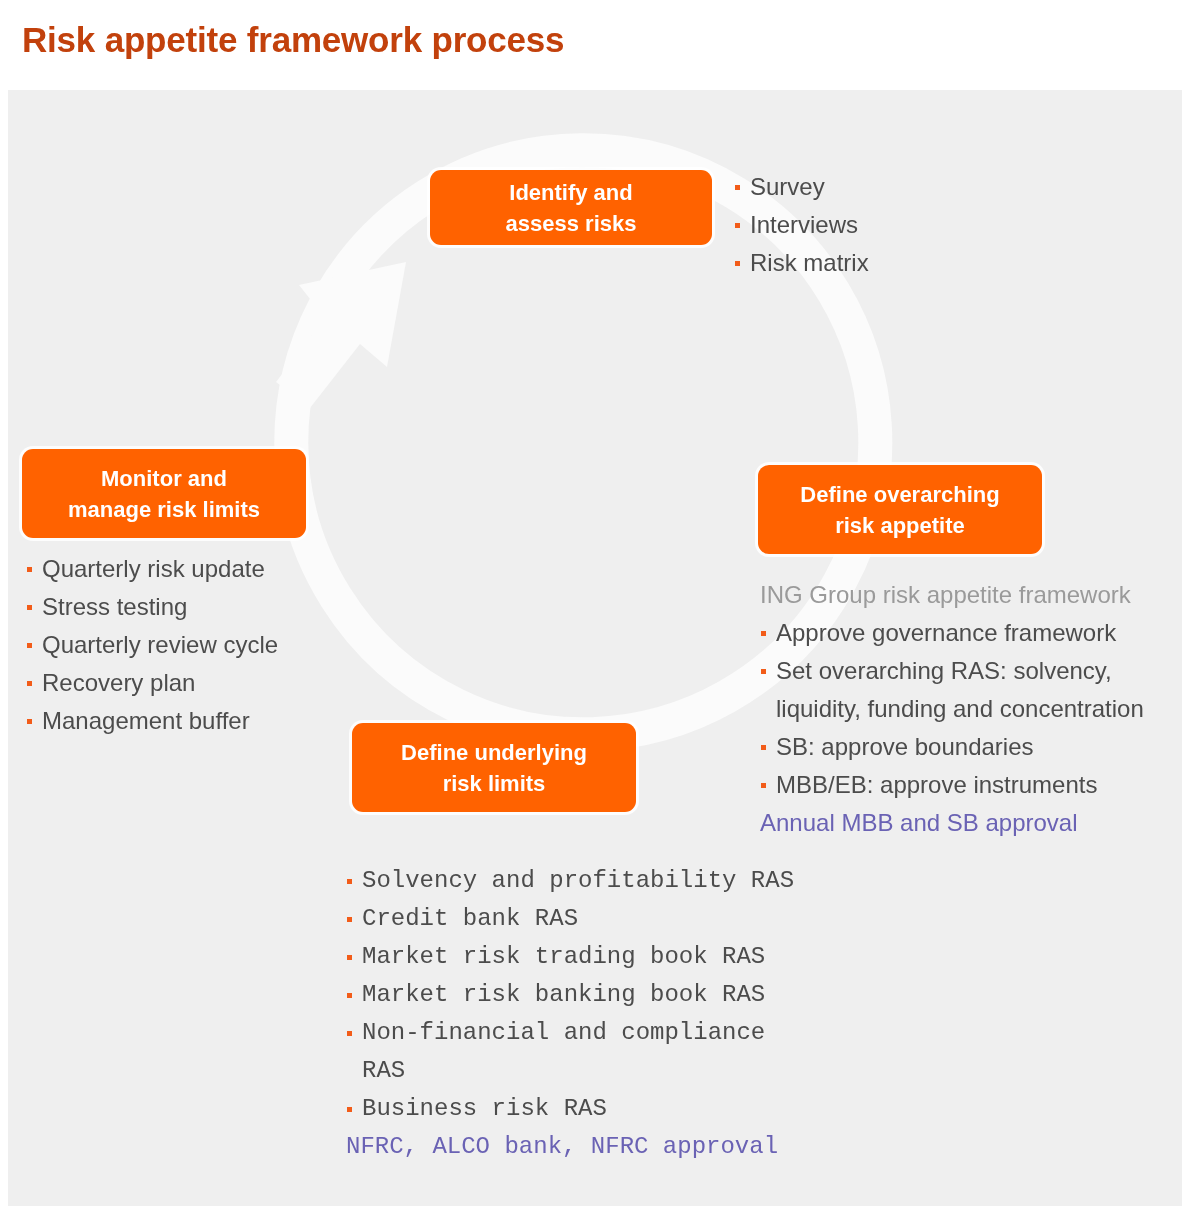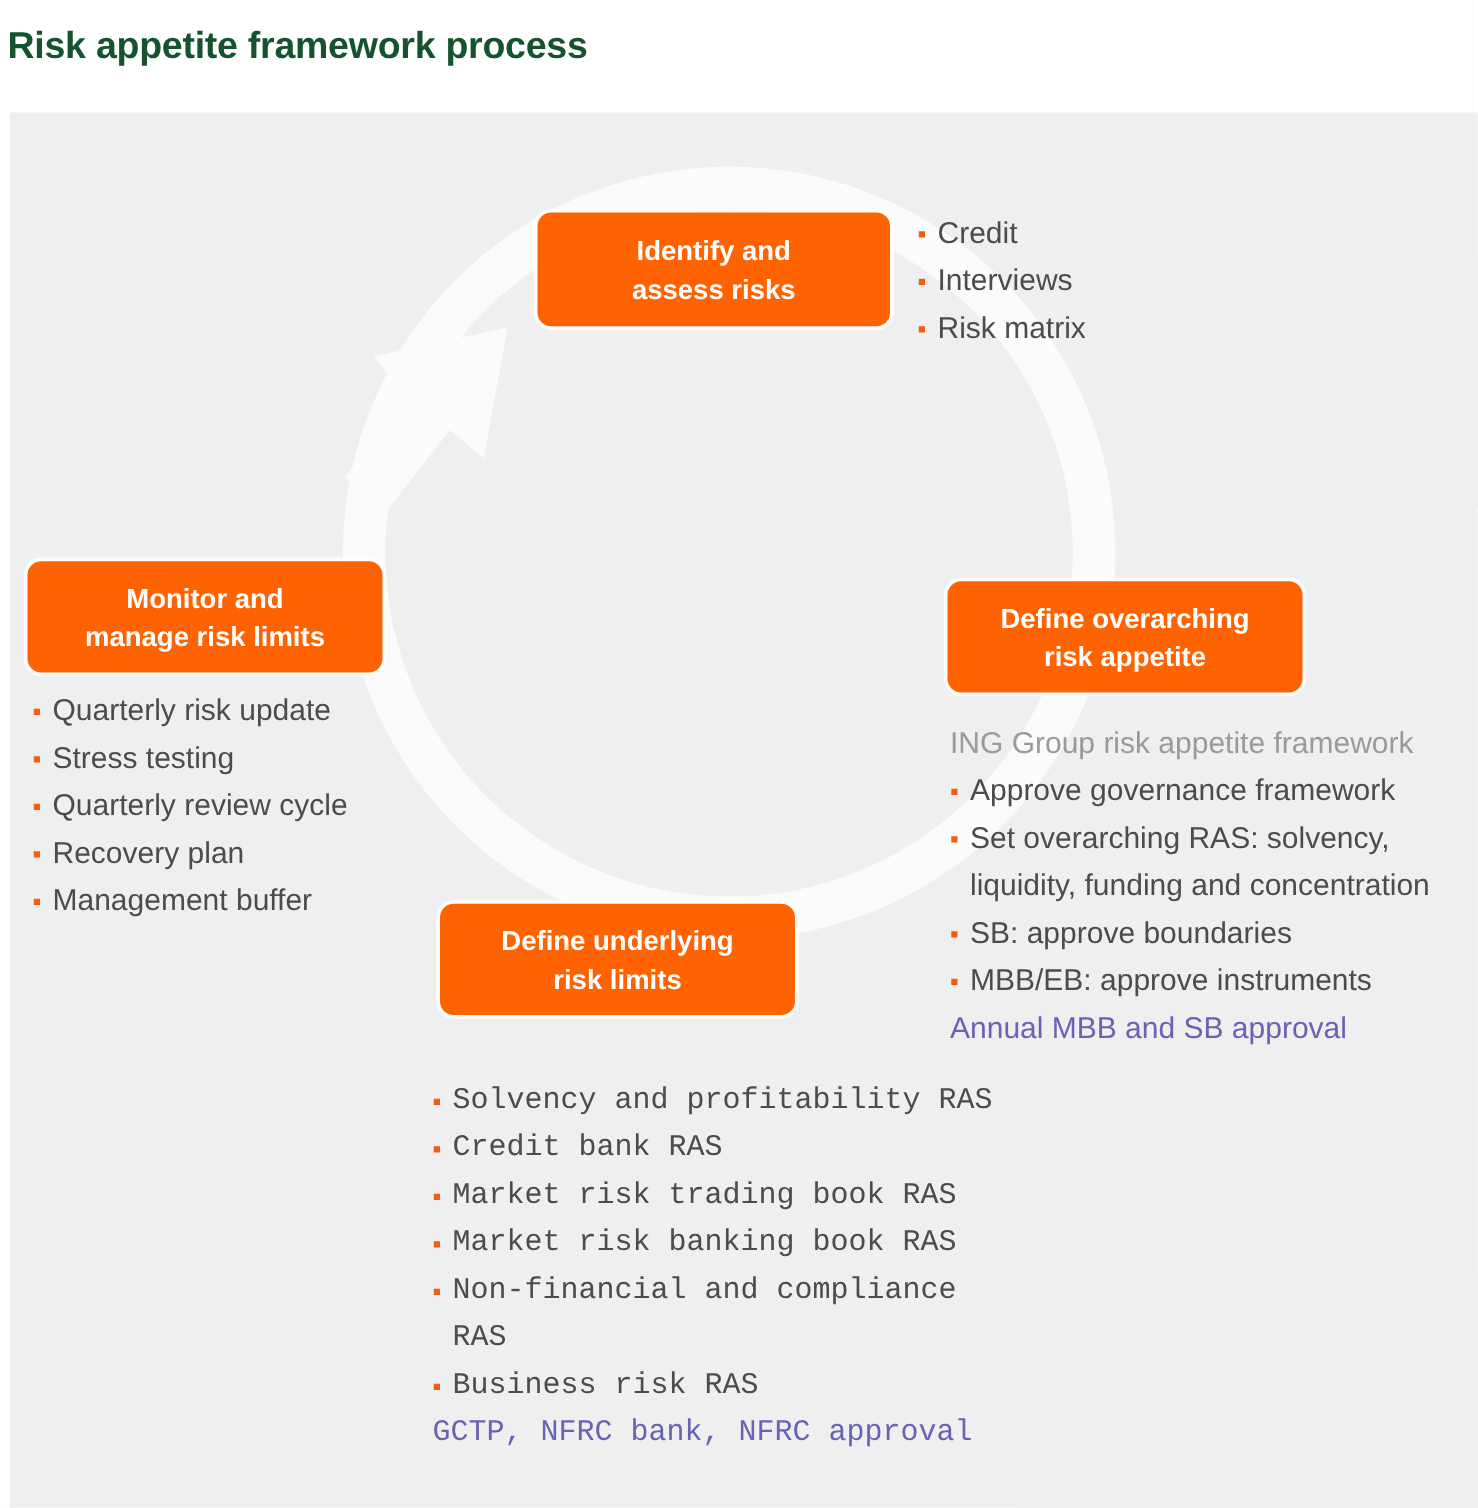--- a/index.html
+++ b/index.html
@@ -10,25 +10,25 @@
   body {
     width: 1182px;
     height: 1206px;
     font-family: "Liberation Sans", sans-serif;
     overflow: hidden;
     position: relative;
   }
 
   #page-title {
     position: absolute;
-    left: 6px;
+    left: 22px;
     top: 20px;
-    font-size: 30px;
+    font-size: 35px;
     font-weight: bold;
-    color: #14532d;
+    color: #c2410c;
     letter-spacing: -0.2px;
     white-space: nowrap;
   }
 
   #canvas {
     position: absolute;
     left: 8px;
     top: 90px;
     width: 1174px;
     height: 1116px;
@@ -82,21 +82,21 @@
     width: 5px;
     height: 5px;
     background: #F25C19;
   }
   .bullet-list li.plain { padding-left: 0; }
   .bullet-list li.plain::before { display: none; }
   .bullet-list li.subtle { color: #9A9A9A; }
   .bullet-list li.approval { color: #6A62B4; }
 
   
-  #box-identify   { left: 422px; top: 80px;  width: 282px; height: 91px; }
+  #box-identify   { left: 422px; top: 80px;  width: 282px; height: 75px; }
   #box-overarch   { left: 750px; top: 375px; width: 284px; height: 89px; }
   #box-underlying { left: 344px; top: 633px; width: 284px; height: 89px; }
   #box-monitor    { left: 14px;  top: 359px; width: 284px; height: 89px; }
 
   #list-identify   { left: 726px; top: 78px;  width: 330px; }
   #list-overarch   { left: 752px; top: 486px; width: 432px; }
   #list-underlying { left: 338px; top: 772px; width: 470px; font-family: Liberation Mono, monospace; }
   #list-monitor    { left: 18px;  top: 460px; width: 330px; }
 </style>
 </head>
@@ -134,41 +134,41 @@
   <div class="node-box" id="box-underlying">
     <span class="node-label">Define underlying
 risk limits</span>
   </div>
   <div class="node-box" id="box-monitor">
     <span class="node-label">Monitor and
 manage risk limits</span>
   </div>
 
   <ul class="bullet-list" id="list-identify">
-      <li>Credit</li>
+      <li>Survey</li>
       <li>Interviews</li>
       <li>Risk matrix</li>
     </ul>
   <ul class="bullet-list" id="list-overarch">
       <li class="plain subtle">ING Group risk appetite framework</li>
       <li>Approve governance framework</li>
       <li>Set overarching RAS: solvency,
 liquidity, funding and concentration</li>
       <li>SB: approve boundaries</li>
       <li>MBB/EB: approve instruments</li>
       <li class="plain approval">Annual MBB and SB approval</li>
     </ul>
   <ul class="bullet-list" id="list-underlying">
       <li>Solvency and profitability RAS</li>
       <li>Credit bank RAS</li>
       <li>Market risk trading book RAS</li>
       <li>Market risk banking book RAS</li>
       <li>Non-financial and compliance RAS</li>
       <li>Business risk RAS</li>
-      <li class="plain approval">GCTP, NFRC bank, NFRC approval</li>
+      <li class="plain approval">NFRC, ALCO bank, NFRC approval</li>
     </ul>
   <ul class="bullet-list" id="list-monitor">
       <li>Quarterly risk update</li>
       <li>Stress testing</li>
       <li>Quarterly review cycle</li>
       <li>Recovery plan</li>
       <li>Management buffer</li>
     </ul>
 
 </div>

